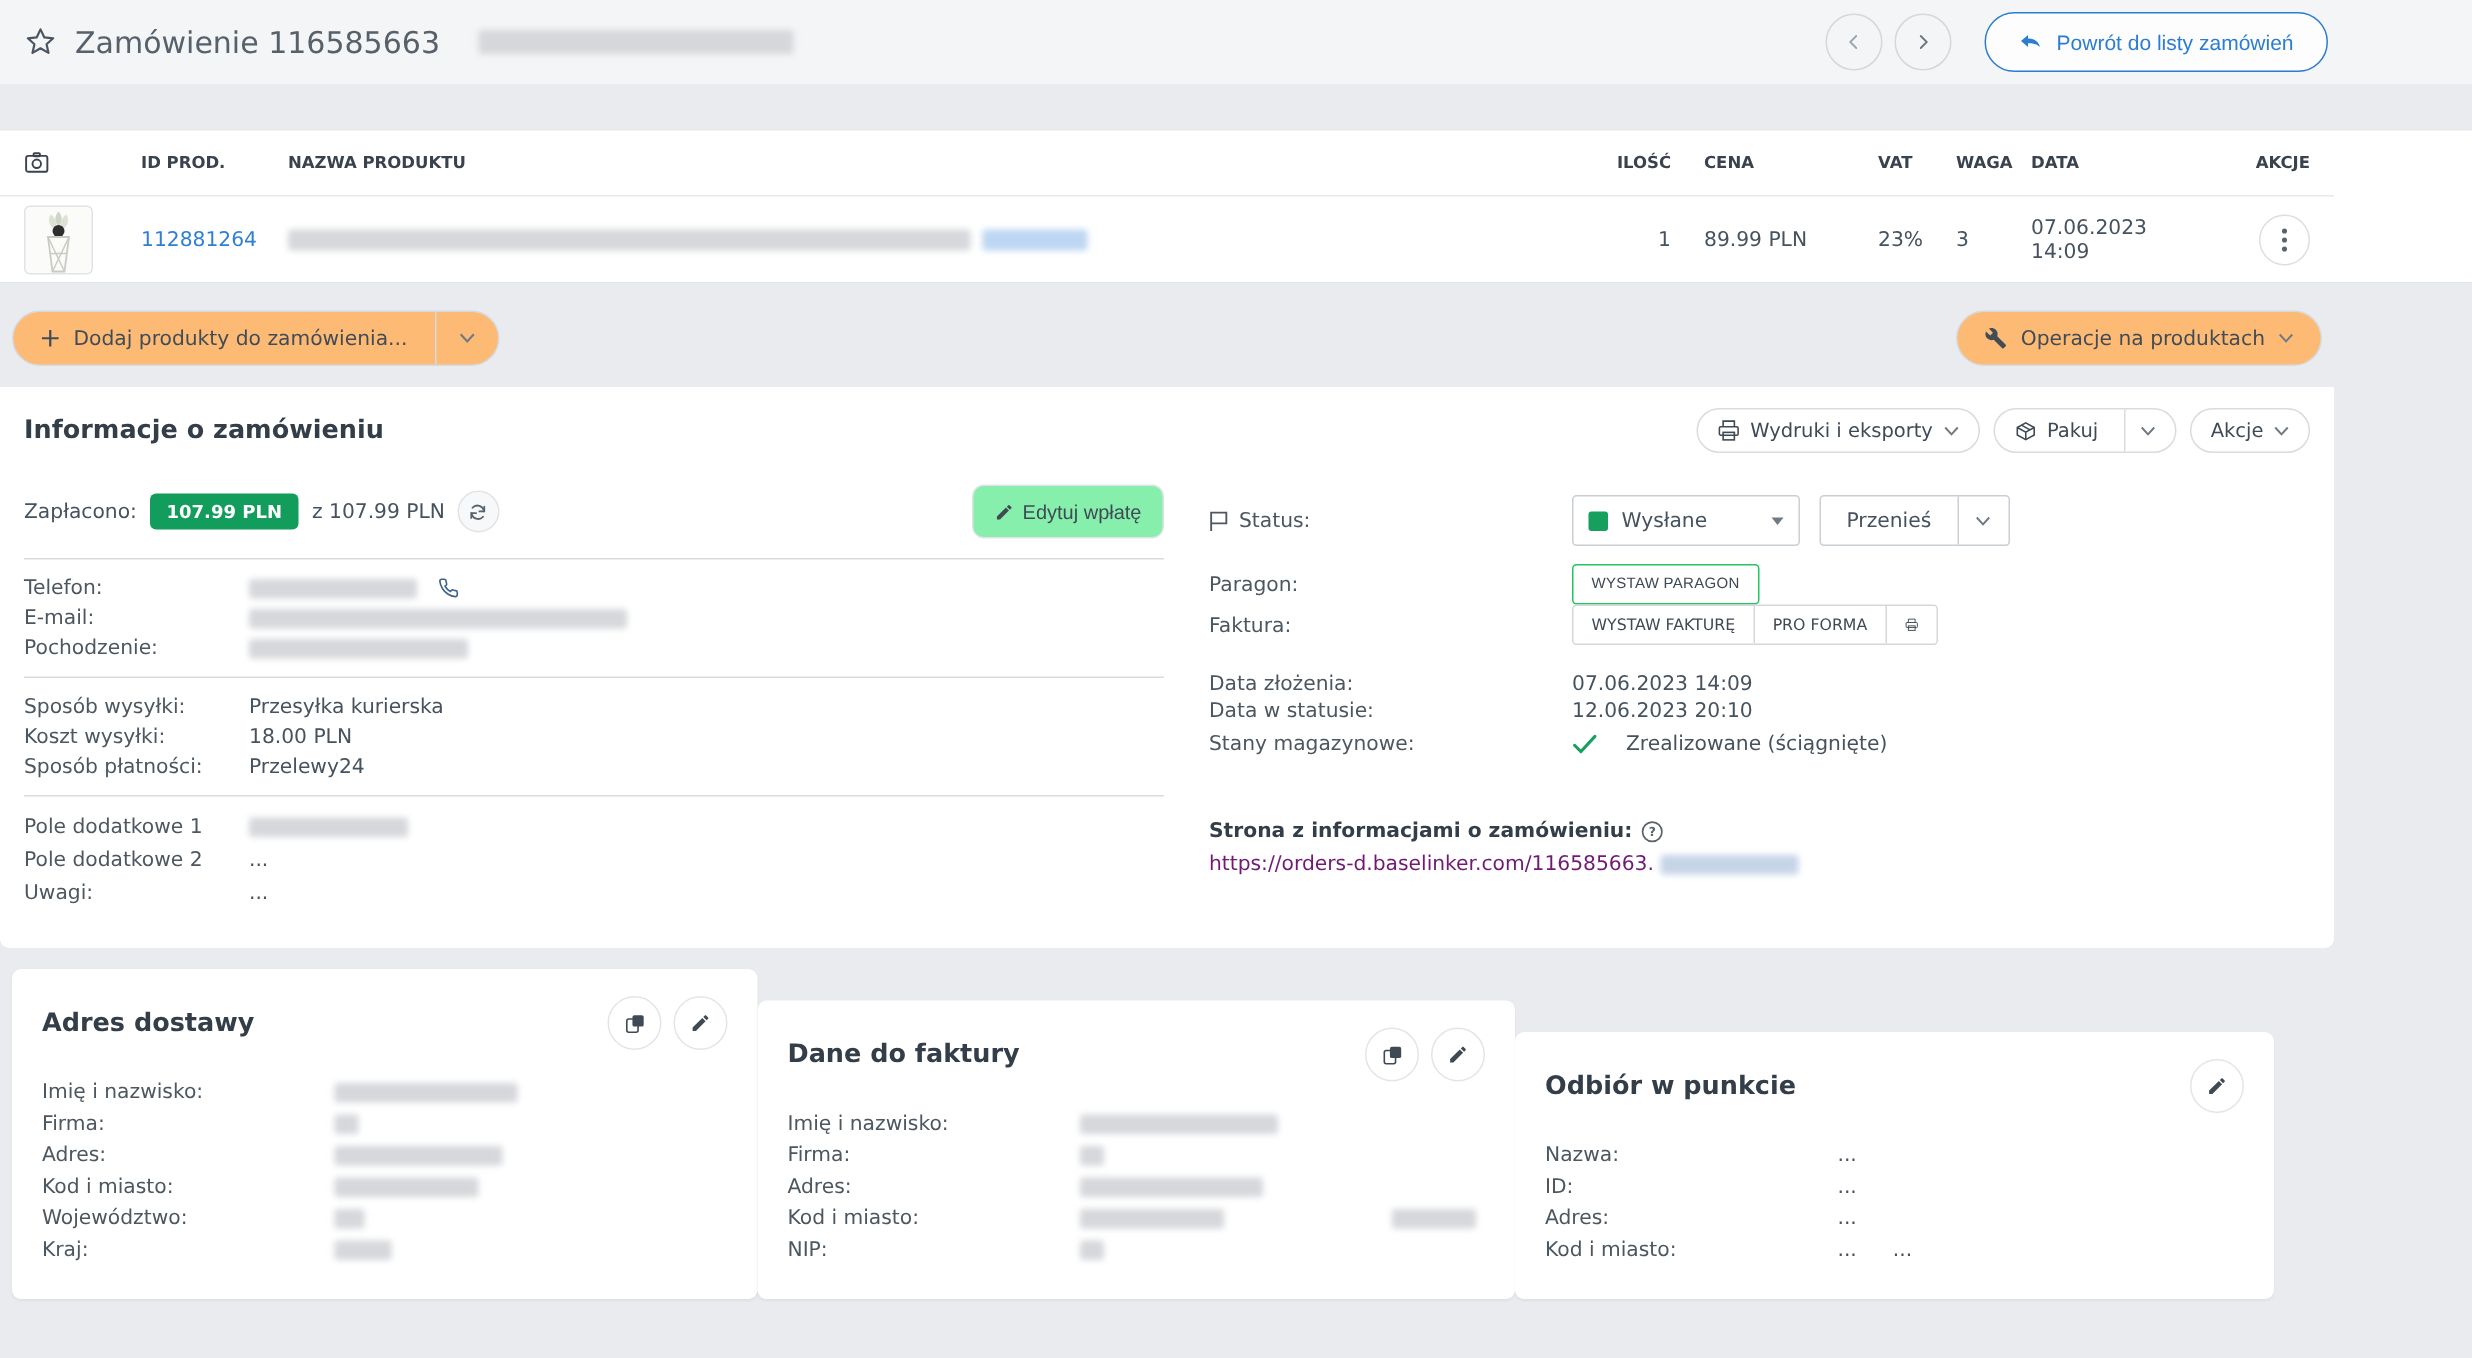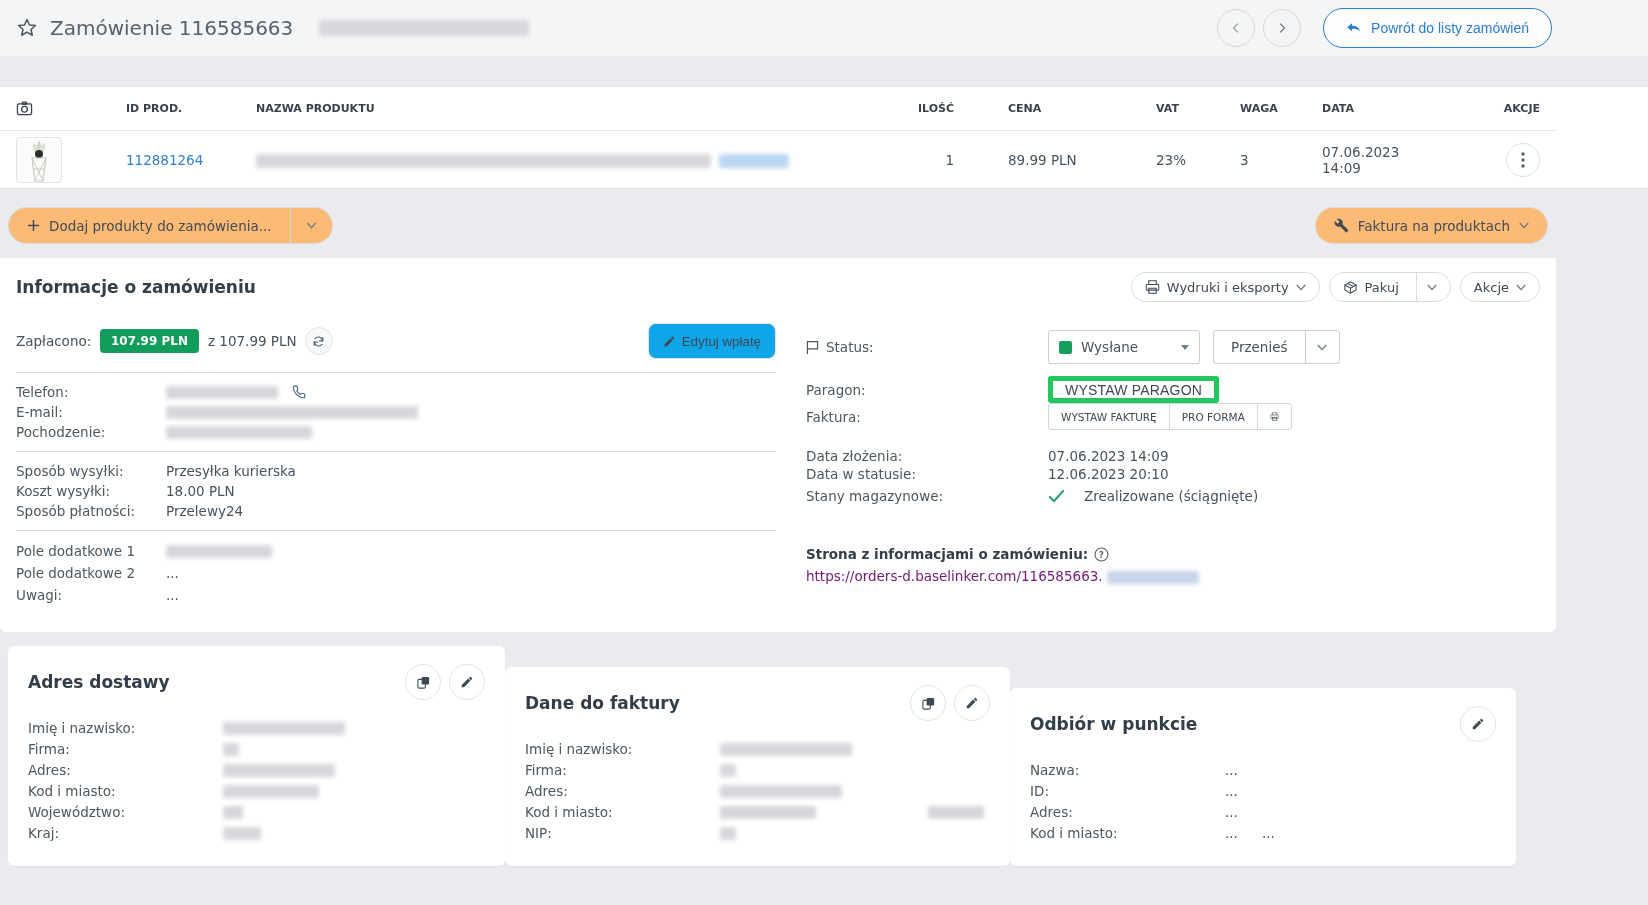--- a/index.html
+++ b/index.html
@@ -22,21 +22,21 @@
   .back-btn { height:40px; border-radius:20px; border:1px solid #2b7cd3; background:#fdfdfe; color:#2b7cd3;
     display:flex; align-items:center; gap:9px; padding:0 22px; margin-left:22px; font-size:14px; cursor:pointer; }
 
   
   .blur { display:inline-block; height:13px; border-radius:2px; background:#d5d7da; filter:blur(2px); vertical-align:middle; }
   .blur.blue { background:#bcd6f2; }
   .blur.urlb { background:#c6d4e8; }
 
   
   .table-section { background:#fff; margin-top:30px; border-top:1px solid #e4e7e9; border-bottom:1px solid #dfe2e5; width:1648px; }
-  .t-row { display:flex; align-items:center; padding:0 16px; width:1556px;gap:32px; }
+  .t-row { display:flex; align-items:center; padding:0 16px; width:1556px; }
   .t-head { height:44px; font-size:11px; font-weight:bold; color:#3a434d; border-bottom:1px solid #e7e9eb; }
   .col-photo { width:64px; }
   .col-id { width:80px; margin-left:14px; }
   .col-name { flex:1; margin-left:18px; }
   .col-qty { width:62px; text-align:right; padding-right:8px; }
   .col-price { width:120px; padding-left:14px; }
   .col-vat { width:62px; padding-left:10px; }
   .col-waga { width:50px; }
   .col-data { width:112px; }
   .col-akcje { width:74px; text-align:right; }
@@ -65,41 +65,41 @@
 
   .info-body { display:flex; padding:0 16px; }
   .left-col { width:760px; }
   .right-col { flex:1; padding-left:30px; padding-top:18px; }
 
   .pay-row { display:flex; align-items:center; height:58px; }
   .pay-label { width:84px; }
   .badge-green { background:#129d5d; color:#fff; font-weight:bold; font-size:12px; padding:5px 11px; border-radius:4px; margin-right:9px; }
   .refresh-btn { width:28px; height:28px; border-radius:50%; border:1px solid #e0e4e7; background:#f7f8f9;
     display:inline-flex; align-items:center; justify-content:center; margin-left:8px; cursor:pointer; }
-  .edit-pay-btn { margin-left:auto; height:36px; border:1px solid #dfe3e6; border-radius:8px; background:#0ea5e9;
+  .edit-pay-btn { margin-left:auto; height:36px; border:1px solid #dfe3e6; border-radius:8px; background:#86efac;
     display:flex; align-items:center; gap:6px; padding:0 14px; color:#3f4a55; cursor:pointer; }
 
   .hr { border-top:1px solid #d9dcdf; margin:9px 0; }
   .info-row { display:flex; align-items:center; min-height:20px; line-height:20px; }
   .info-label { width:150px; color:#4c5760; flex-shrink:0; }
 
   .r-row { display:flex; align-items:center; margin-bottom:8px; }
   .r-label { width:242px; color:#4c5760; display:flex; align-items:center; gap:7px; flex-shrink:0; }
   .select-box { width:152px; height:34px; border:1px solid #c9cfd4; border-radius:3px; background:#fff;
     display:flex; align-items:center; gap:9px; padding:0 10px; cursor:pointer; }
   .green-sq { width:13px; height:13px; border-radius:2px; background:#16a05d; }
   .caret-down { width:0; height:0; border-left:4px solid transparent; border-right:4px solid transparent;
     border-top:5px solid #6f7a84; margin-left:auto; }
   .split-btn { display:flex; align-items:center; height:34px; border:1px solid #c9cfd4; border-radius:3px;
     background:#fff; margin-left:13px; cursor:pointer; }
   .split-btn .main { padding:0 17px; }
   .split-btn .arrow { border-left:1px solid #c9cfd4; width:34px; height:100%; display:flex; align-items:center; justify-content:center; }
 
-  .sm-btn { height:27px; border:5px solid #22c55e; border-radius:3px; background:#fff; color:#3e4954;
-    font-size:14px; letter-spacing:.2px; padding:0 12px; display:inline-flex; align-items:center; cursor:pointer; }
+  .sm-btn { height:27px; border:1px solid #22c55e; border-radius:3px; background:#fff; color:#3e4954;
+    font-size:10px; letter-spacing:.2px; padding:0 12px; display:inline-flex; align-items:center; cursor:pointer; }
   .btn-group { display:inline-flex; height:27px; border:1px solid #d4d8dc; border-radius:3px; background:#fff; overflow:hidden; }
   .btn-group .g-seg { padding:0 12px; display:flex; align-items:center; font-size:10.5px; color:#3e4954; cursor:pointer; }
   .btn-group .g-seg + .g-seg { border-left:1px solid #d4d8dc; }
   .btn-group .g-icon { width:34px; justify-content:center; }
 
   .stock-val { display:flex; align-items:center; gap:19px; }
   .order-page-block { margin-top:42px; }
   .order-page-label { font-weight:600; color:#333e49; display:flex; align-items:center; gap:6px; }
   .order-url { color:#701a75; margin-top:6px; cursor:pointer; }
 
@@ -227,21 +227,21 @@
     </div>
   </div>
   <div class="spacer"></div>
   <div class="pill">
     <div class="seg">
       <span>
         <svg width="15" height="15" viewBox="0 0 24 24" fill="#414c57">
             <path d="M22.7 19l-9.1-9.1c.9-2.3.4-5-1.5-6.9-2-2-5-2.4-7.4-1.3L9 6 6 9 1.6 4.7C.4 7.1.9 10.1 2.9 12.1c1.9 1.9 4.6 2.4 6.9 1.5l9.1 9.1c.4.4 1 .4 1.4 0l2.3-2.3c.5-.4.5-1 .1-1.4z"></path>
           </svg>
       </span>
-      <span>Faktura na produktach</span>
+      <span>Operacje na produktach</span>
       <span class="chev">
         <svg width="10" height="7" viewBox="0 0 12 8" fill="none" stroke="#6f7a84" stroke-width="1.6">
             <polyline points="1,1 6,6.5 11,1"></polyline>
           </svg>
       </span>
     </div>
   </div>
 </div>
 
 <div class="info-card">

